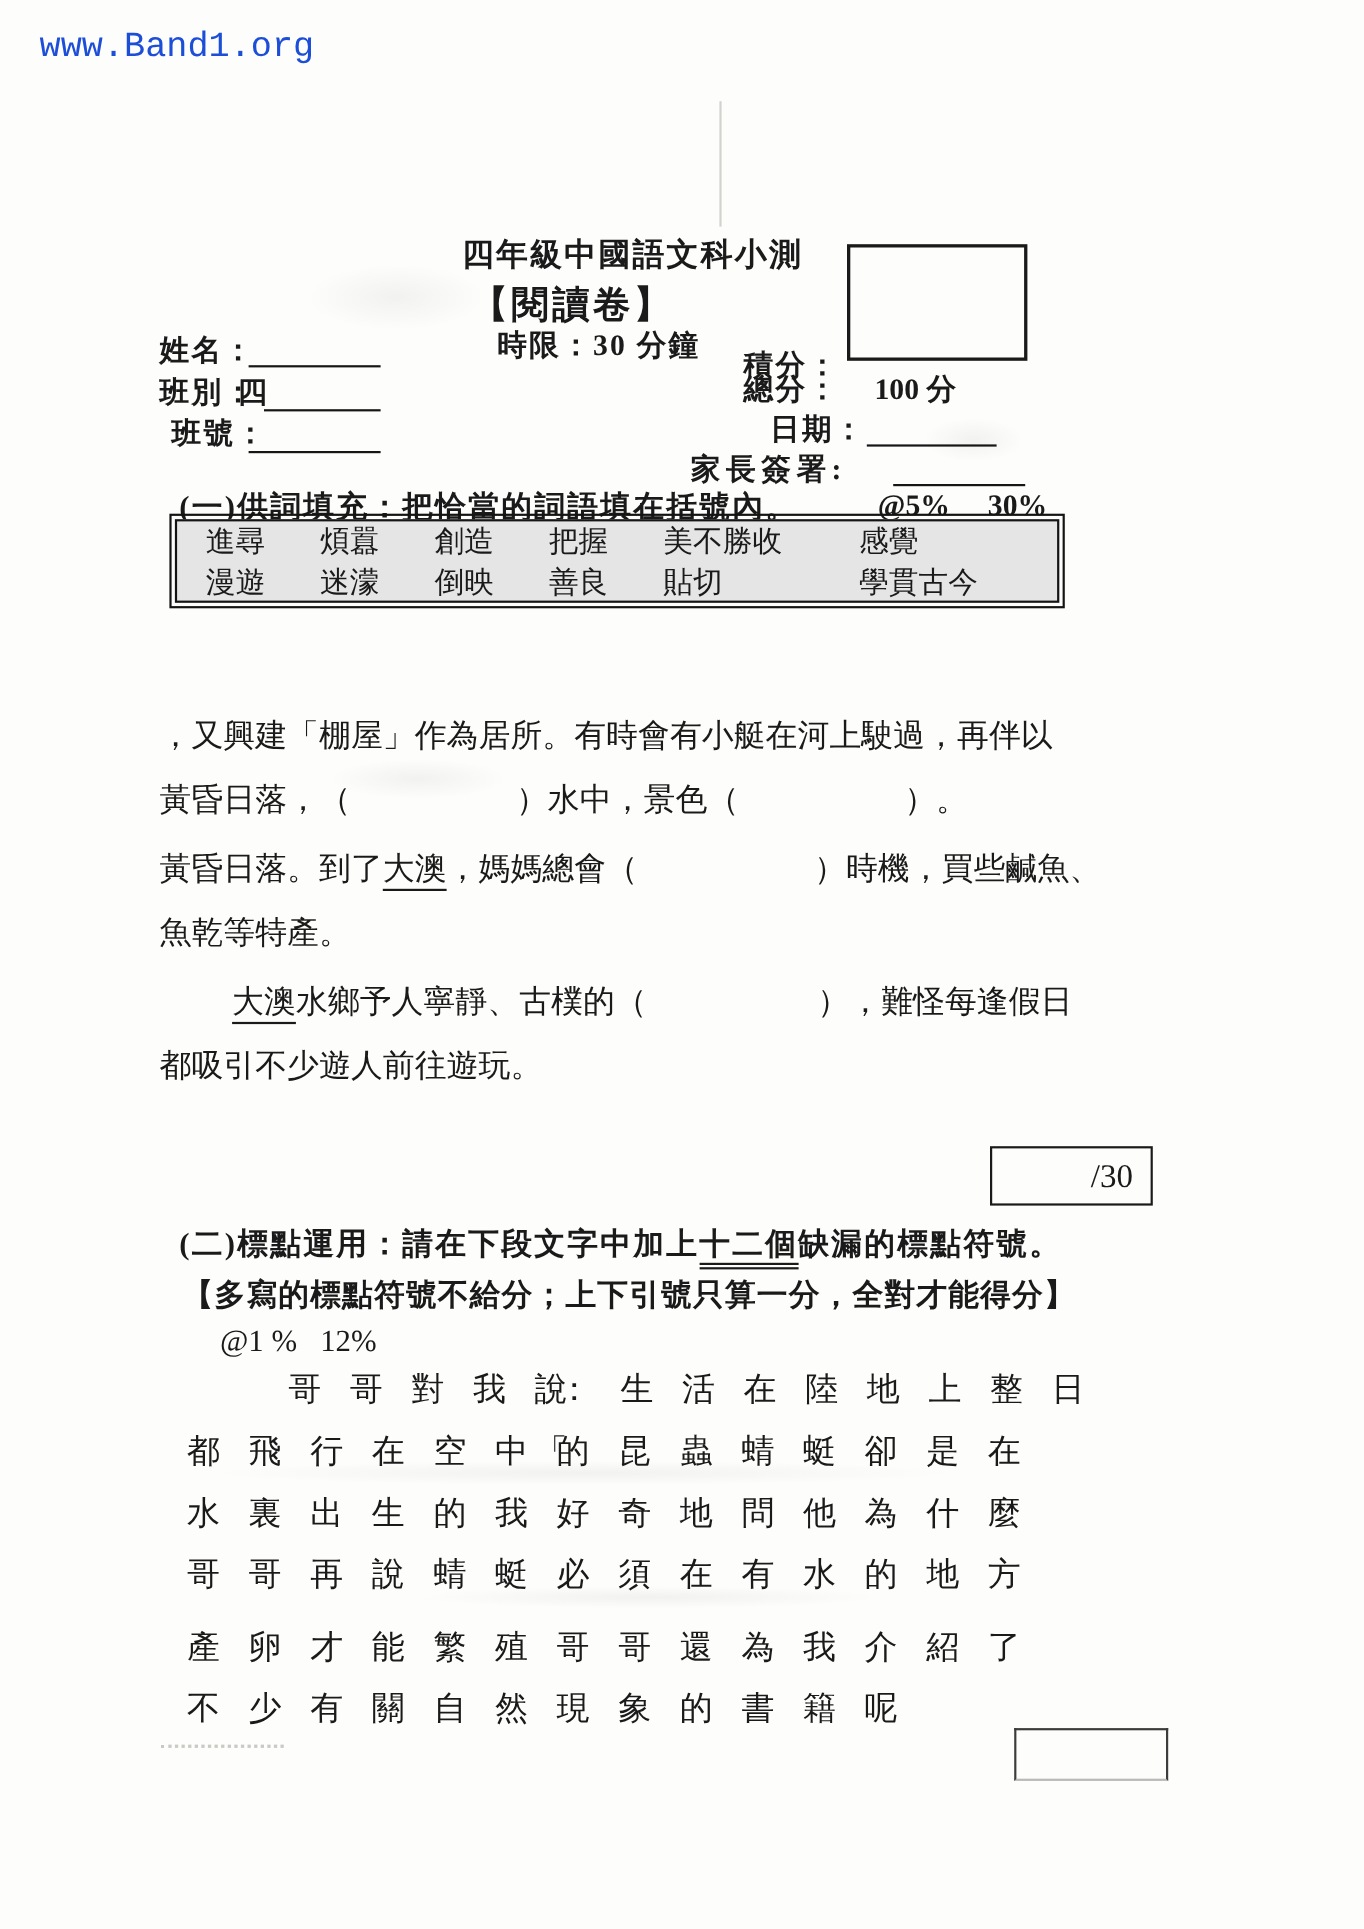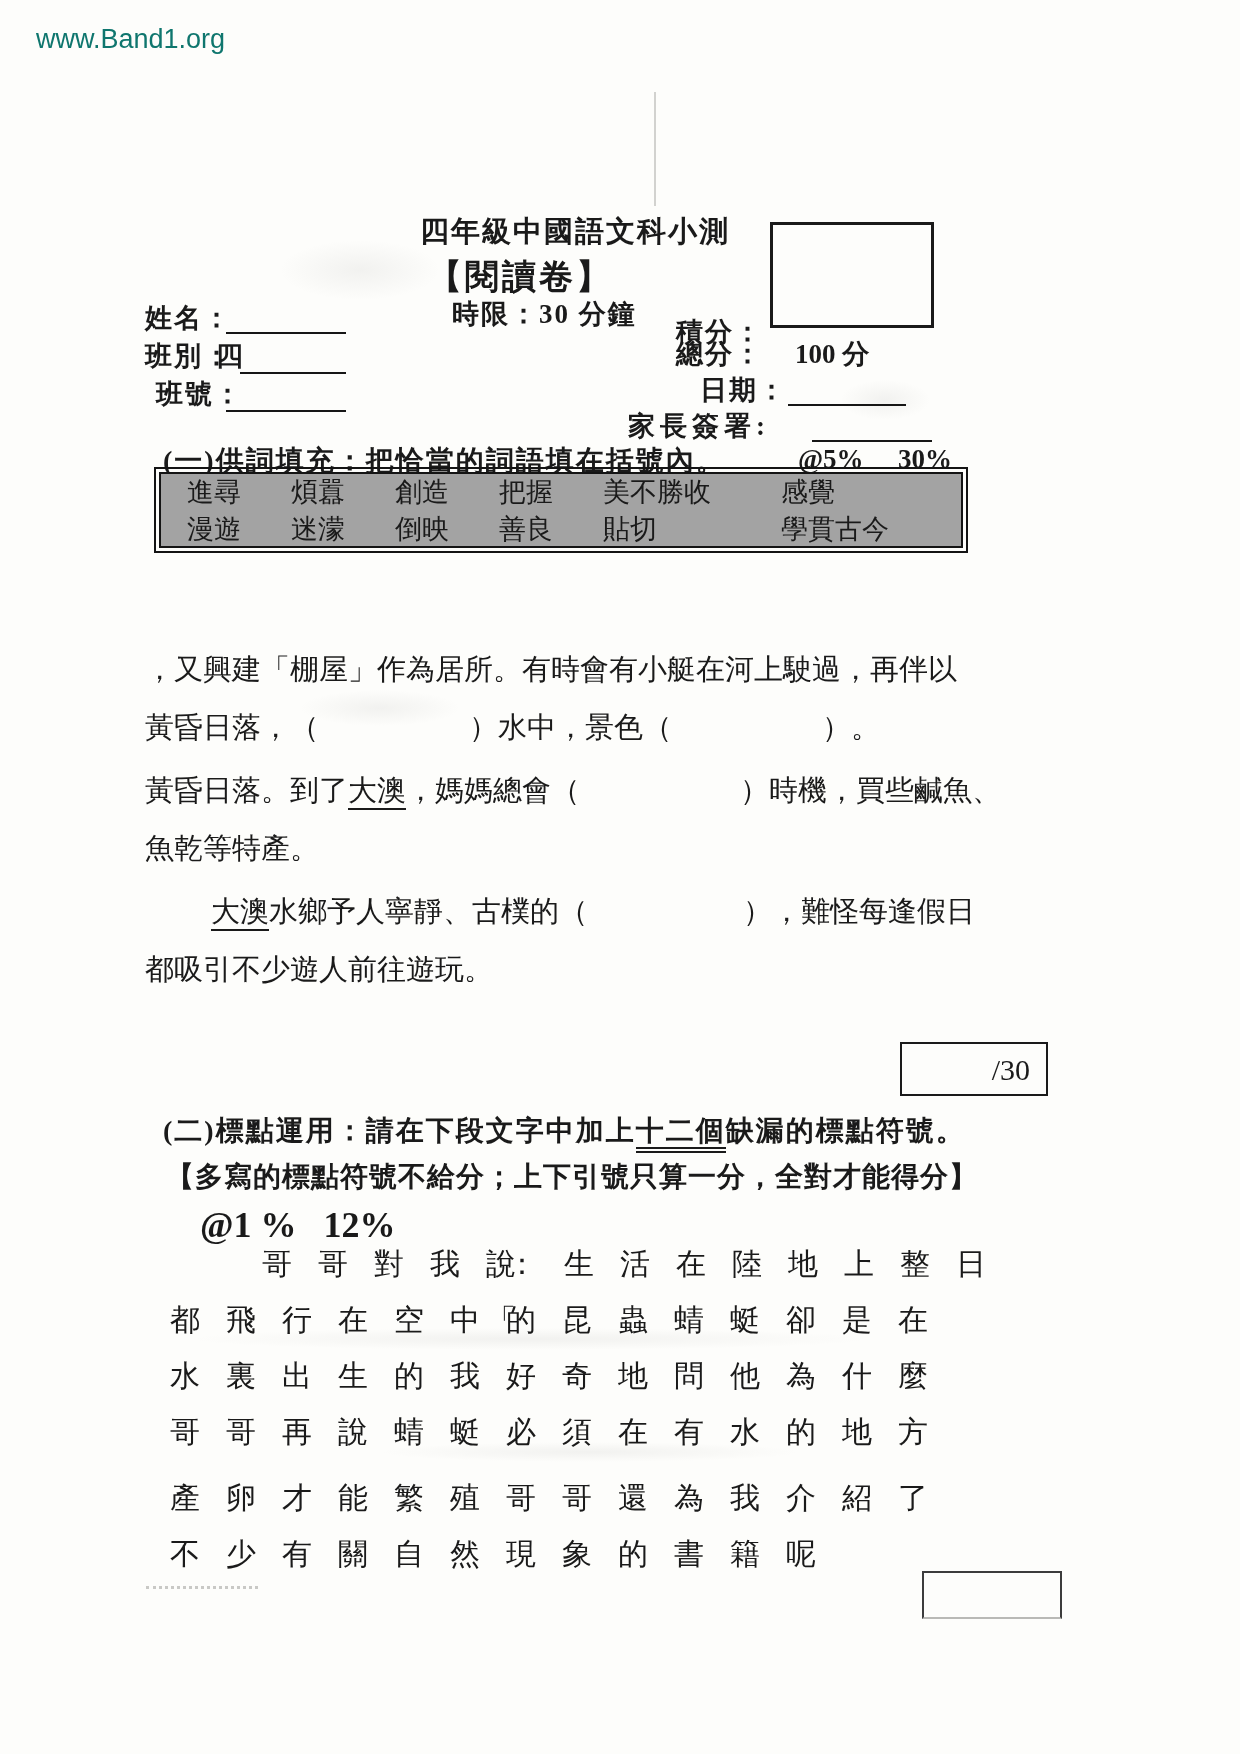--- a/index.html
+++ b/index.html
@@ -1,47 +1,47 @@
 <!DOCTYPE html>
 <html><head>
 <meta charset="utf-8">
 <style>
   html,body{margin:0;padding:0;background:#e8e8e6;}
   .page{position:relative;width:1240px;height:1754px;margin:0 auto;background:#fdfdfb;overflow:hidden;
         font-family:"Liberation Serif","DejaVu Serif",serif;color:#1a1a1a;}
   .abs{position:absolute;}
-  .watermark{font-family:Liberation Sans, sans-serif;font-size:27px;color:#0f766e;}
+  .watermark{font-family:Liberation Mono, monospace;font-size:32px;color:#1d4ed8;}
   .title{font-size:29px;font-weight:bold;letter-spacing:2px;white-space:nowrap;}
   .subtitle{font-size:34px;font-weight:bold;letter-spacing:3px;white-space:nowrap;}
   .lbl{font-size:27px;font-weight:bold;letter-spacing:2px;white-space:nowrap;}
   .val{font-size:27px;font-weight:bold;white-space:nowrap;}
   .fline{border-bottom:2px solid #161616;height:0;}
   .scorebox{border:3px solid #1a1a1a;}
   .s1head,.s2head{font-size:28px;font-weight:bold;letter-spacing:2px;white-space:nowrap;}
   .mark{font-size:27px;font-weight:bold;white-space:pre;}
-  .wordbank{border:2px solid #141414;outline:2px solid #141414;outline-offset:3px;background:#a3a3a3;}
+  .wordbank{border:2px solid #141414;outline:2px solid #141414;outline-offset:3px;background:#e5e5e5;}
   .wbrow{display:flex;padding:1px 26px;height:35px;line-height:35px;font-size:27px;white-space:nowrap;}
   .wbrow span{display:inline-block;}
   .wbrow span:nth-child(1){width:104px;}
   .wbrow span:nth-child(2){width:104px;}
   .wbrow span:nth-child(3){width:104px;}
   .wbrow span:nth-child(4){width:104px;}
   .wbrow span:nth-child(5){width:178px;}
   .wbrow span:nth-child(6){width:150px;}
   .paras{width:850px;}
   .para + .para{margin-top:5px;}
   .pline{height:58px;line-height:58px;font-size:29px;white-space:nowrap;}
   .pline.ind{padding-left:66px;}
   .blank{display:inline-block;height:1px;}
   .u{border-bottom:2px solid #1a1a1a;padding-bottom:2px;}
   .uu{border-bottom:6px double #1a1a1a;padding-bottom:1px;}
   .score30{border:2px solid #1a1a1a;width:148px;height:54px;line-height:52px;
            font-size:30px;text-align:right;padding-right:16px;box-sizing:border-box;}
   .s2note{font-size:28px;font-weight:bold;letter-spacing:1px;white-space:nowrap;}
-  .s2marks{font-size:36px;font-weight:bold;white-space:pre;}
+  .s2marks{font-size:28px;font-weight:normal;white-space:pre;}
   .grid{width:980px;}
   .grow{display:flex;gap:26px;height:56px;line-height:56px;font-size:30px;}
   .grow.ind{padding-left:92px;}
   .grow.gap5{margin-top:10px;}
   .gcell{width:30px;text-align:center;}
   .gcell.multi{width:52px;letter-spacing:-9px;text-align:left;}
   .vline{width:2px;background:#c7c7c4;opacity:.8;}
   .partialbox{border:2px solid #3c3c3c;border-bottom-color:#b9b9b6;width:136px;height:44px;}
   .dots{border-top:3px dotted #a8a8a4;opacity:.6;width:112px;height:0;}
   .smudge{background:radial-gradient(closest-side,#8a8a86,transparent);opacity:.10;pointer-events:none;}

